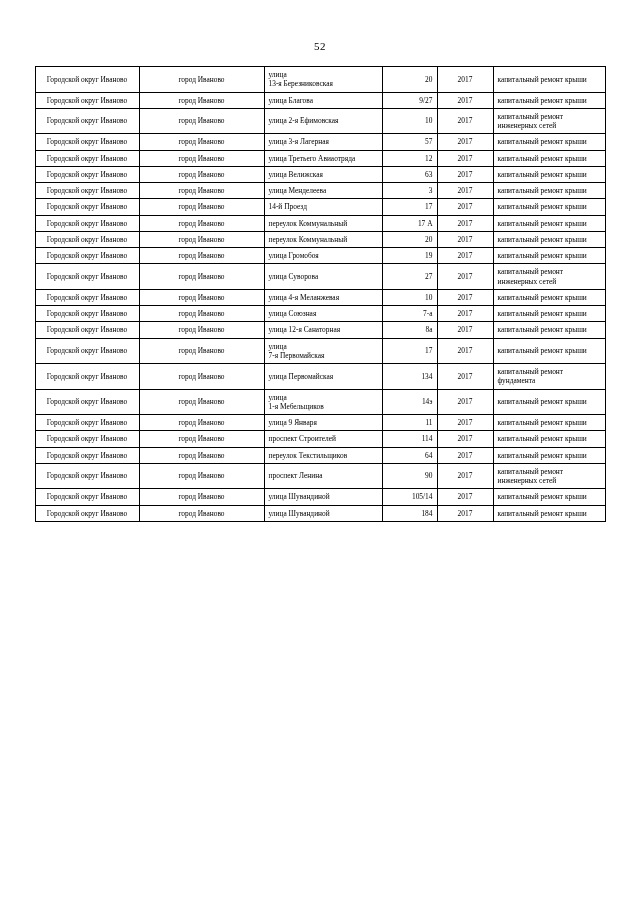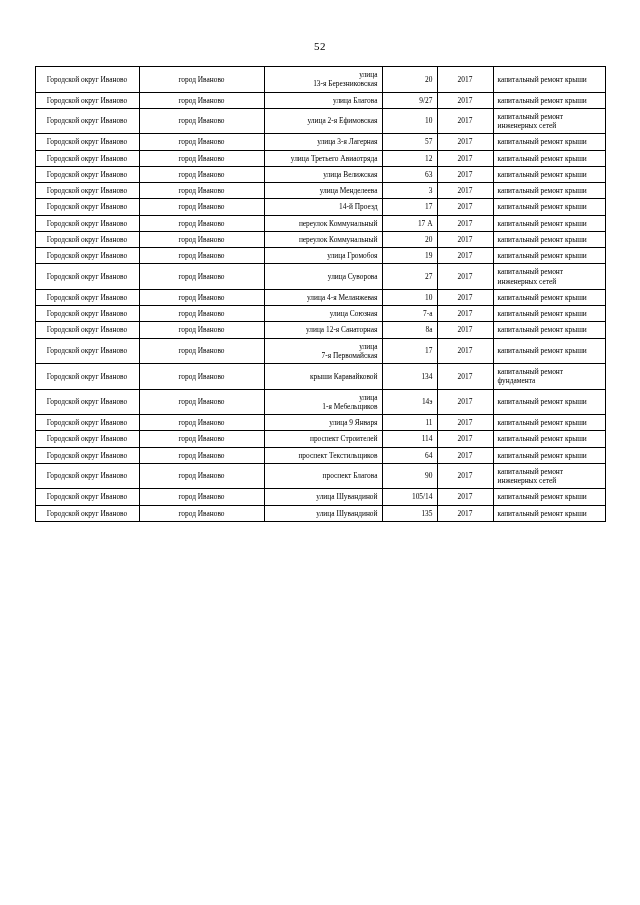--- a/index.html
+++ b/index.html
@@ -45,21 +45,21 @@
   
   col.c0 { width: 104px; }
   col.c1 { width: 125px; }
   col.c2 { width: 118px; }
   col.c3 { width: 55px; }
   col.c4 { width: 56px; }
   col.c5 { width: 112px; }
 
   td.col-okrug { text-align: center; padding-left: 5px; }
   td.col-city  { text-align: center; padding-left: 5px; }
-  td.col-street{ text-align: right; padding-left: 5px; }
+  td.col-street{ text-align: left; padding-left: 5px; }
   td.col-house { text-align: right; }
   td.col-year  { text-align: center; margin-left: 24px; }
   td.col-work  { text-align: left; padding-left: 5px; }
 
   .nowrap-line { display: block; }
 </style>
 </head>
 <body>
 
 <div class="page">
@@ -398,21 +398,21 @@
           </td>
         </tr>
         <tr>
           <td class="col-okrug">
             <span class="nowrap-line">Городской округ Иваново</span>
           </td>
           <td class="col-city">
             <span class="nowrap-line">город Иваново</span>
           </td>
           <td class="col-street">
-            <span class="nowrap-line">крыши Каравайковой</span>
+            <span class="nowrap-line">улица Первомайская</span>
           </td>
           <td class="col-house">
             <span class="nowrap-line">134</span>
           </td>
           <td class="col-year">
             <span class="nowrap-line">2017</span>
           </td>
           <td class="col-work">
             <span class="nowrap-line">капитальный ремонт фундамента</span>
           </td>
@@ -479,41 +479,41 @@
           </td>
         </tr>
         <tr>
           <td class="col-okrug">
             <span class="nowrap-line">Городской округ Иваново</span>
           </td>
           <td class="col-city">
             <span class="nowrap-line">город Иваново</span>
           </td>
           <td class="col-street">
-            <span class="nowrap-line">проспект Текстильщиков</span>
+            <span class="nowrap-line">переулок Текстильщиков</span>
           </td>
           <td class="col-house">
             <span class="nowrap-line">64</span>
           </td>
           <td class="col-year">
             <span class="nowrap-line">2017</span>
           </td>
           <td class="col-work">
             <span class="nowrap-line">капитальный ремонт крыши</span>
           </td>
         </tr>
         <tr>
           <td class="col-okrug">
             <span class="nowrap-line">Городской округ Иваново</span>
           </td>
           <td class="col-city">
             <span class="nowrap-line">город Иваново</span>
           </td>
           <td class="col-street">
-            <span class="nowrap-line">проспект Благова</span>
+            <span class="nowrap-line">проспект Ленина</span>
           </td>
           <td class="col-house">
             <span class="nowrap-line">90</span>
           </td>
           <td class="col-year">
             <span class="nowrap-line">2017</span>
           </td>
           <td class="col-work">
             <span class="nowrap-line">капитальный ремонт инженерных сетей</span>
           </td>
@@ -542,21 +542,21 @@
           <td class="col-okrug">
             <span class="nowrap-line">Городской округ Иваново</span>
           </td>
           <td class="col-city">
             <span class="nowrap-line">город Иваново</span>
           </td>
           <td class="col-street">
             <span class="nowrap-line">улица Шувандиной</span>
           </td>
           <td class="col-house">
-            <span class="nowrap-line">135</span>
+            <span class="nowrap-line">184</span>
           </td>
           <td class="col-year">
             <span class="nowrap-line">2017</span>
           </td>
           <td class="col-work">
             <span class="nowrap-line">капитальный ремонт крыши</span>
           </td>
         </tr>
       </tbody>
   </table>

